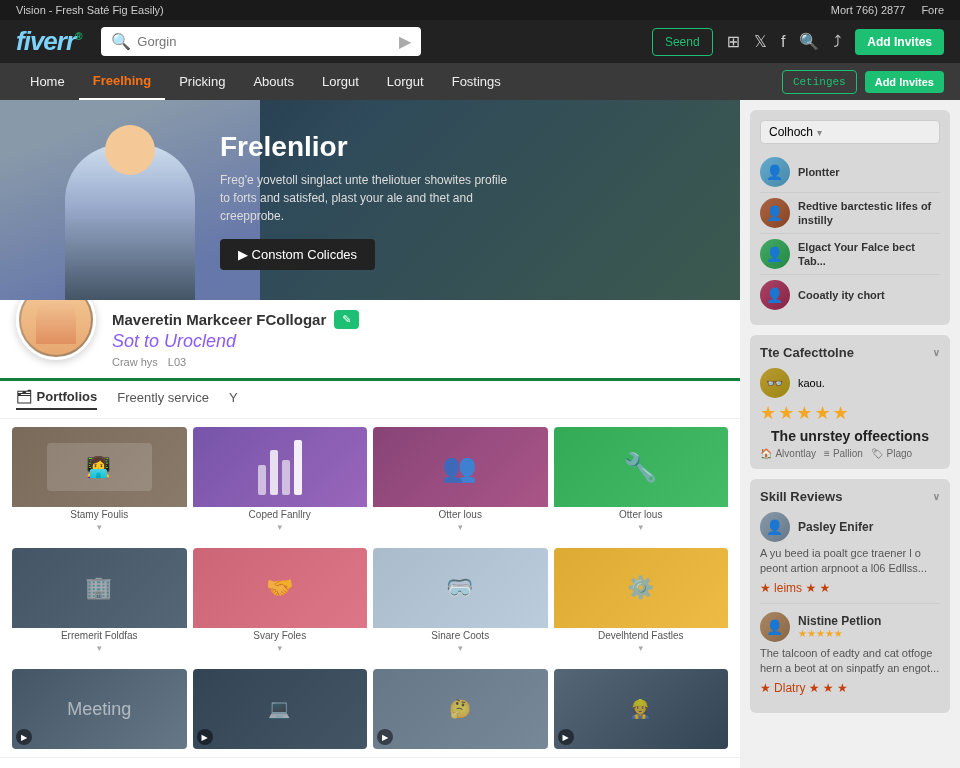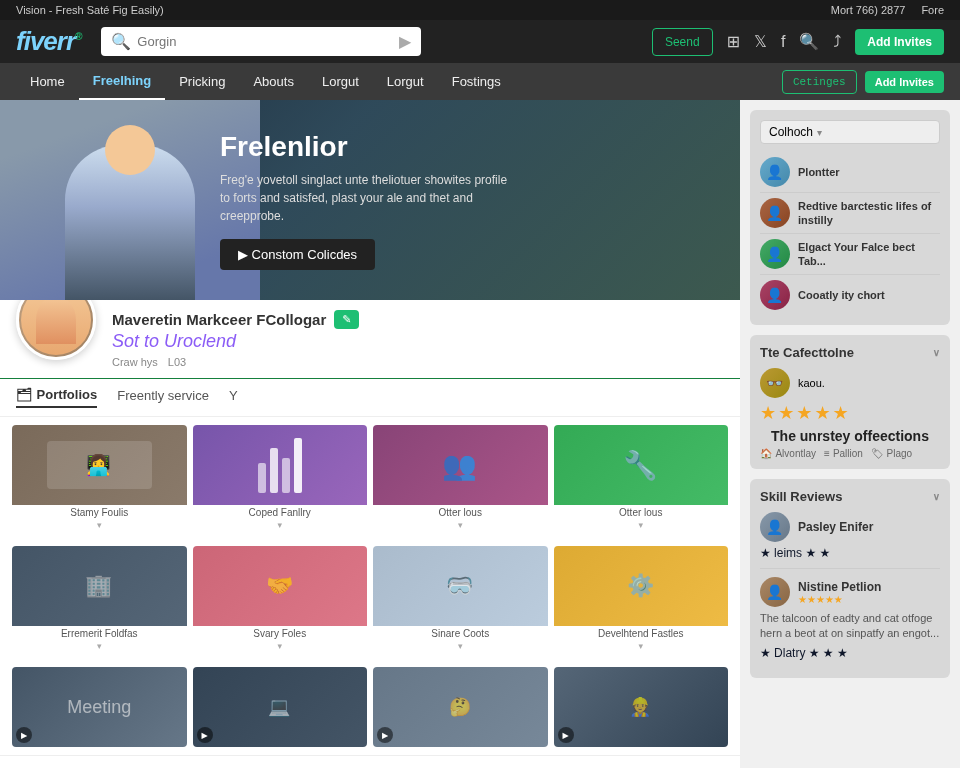--- a/index.html
+++ b/index.html
@@ -88,21 +88,21 @@
     .sub-nav-item {
       color: #eee;
       font-size: 13px;
       padding: 10px 14px;
       cursor: pointer;
       text-decoration: none;
       white-space: nowrap;
     }
     .sub-nav-item.active {
       border-bottom: 2px solid #fff;
-      color: #7dd3fc;
+      color: #f97316;
       font-weight: bold;
     }
     .sub-nav-right {
       margin-left: auto;
       display: flex;
       gap: 8px;
       align-items: center;
     }
 
     
@@ -176,21 +176,21 @@
       align-items: center;
       gap: 6px;
     }
 
     
     .profile-section {
       display: flex;
       padding: 10px 16px;
       gap: 16px;
       align-items: flex-start;
-      border-bottom: 1px solid #15803d;
+      border-bottom: 3px solid #15803d;
     }
     .profile-avatar {
       width: 80px;
       height: 80px;
       border-radius: 50%;
       background: linear-gradient(135deg, #c0a080, #a08060);
       border: 3px solid #fff;
       box-shadow: 0 2px 8px rgba(0,0,0,0.2);
       flex-shrink: 0;
       overflow: hidden;
@@ -363,21 +363,21 @@
     .s-av3 { background: linear-gradient(135deg, #44aa66, #228844); }
     .s-av4 { background: linear-gradient(135deg, #aa4466, #882244); }
     .sidebar-item-text { font-size: 11px; color: #333; line-height: 1.3; font-weight: bold; }
 
     .stars {
       color: #f5a623;
       font-size: 18px;
       letter-spacing: 2px;
     }
     .stars-sm {
-      color: #0f172a;
+      color: #c2410c;
       font-size: 12px;
     }
     .review-user {
       display: flex;
       align-items: center;
       gap: 8px;
       margin-bottom: 4px;
     }
     .review-text {
       font-size: 11px;
@@ -662,20 +662,21 @@
         <span>Skill Reviews</span>
         <span class="chevron">∨</span>
       </div>
       <div class="review-section">
         <div class="review-user">
           <div class="sidebar-avatar-sm" style="background:linear-gradient(135deg,#8899aa,#667788);">👤</div>
           <div>
             <div class="review-name">Pasley Enifer</div>
           </div>
         </div>
+        <div class="review-text">A yu beed ia poalt gce traener l o peont artion arpnoot a l06 Edllss...</div>
         <div class="stars-sm">★ leims ★ ★</div>
       </div>
       <div class="review-section">
         <div class="review-user">
           <div class="sidebar-avatar-sm" style="background:linear-gradient(135deg,#aa8866,#886644);">👤</div>
           <div>
             <div class="review-name">Nistine Petlion</div>
             <div class="review-subname" style="color:#f5a623; font-size:10px;">★★★★★</div>
           </div>
         </div>

